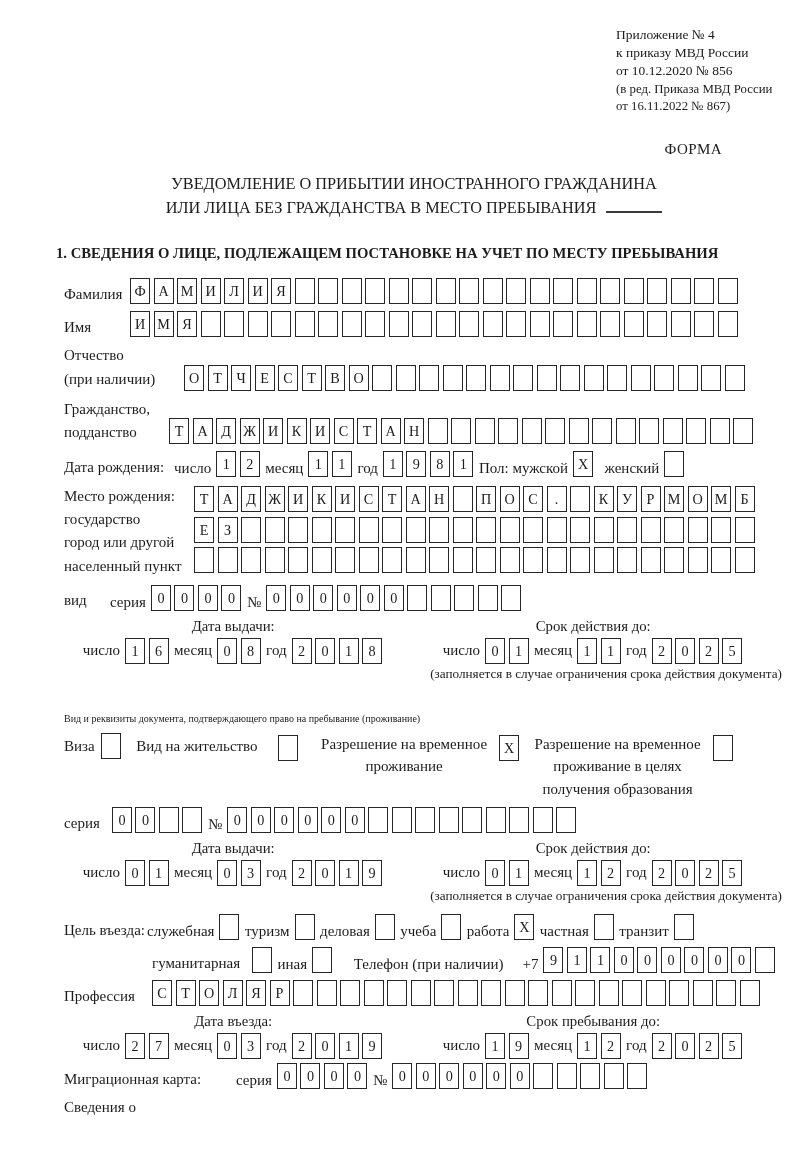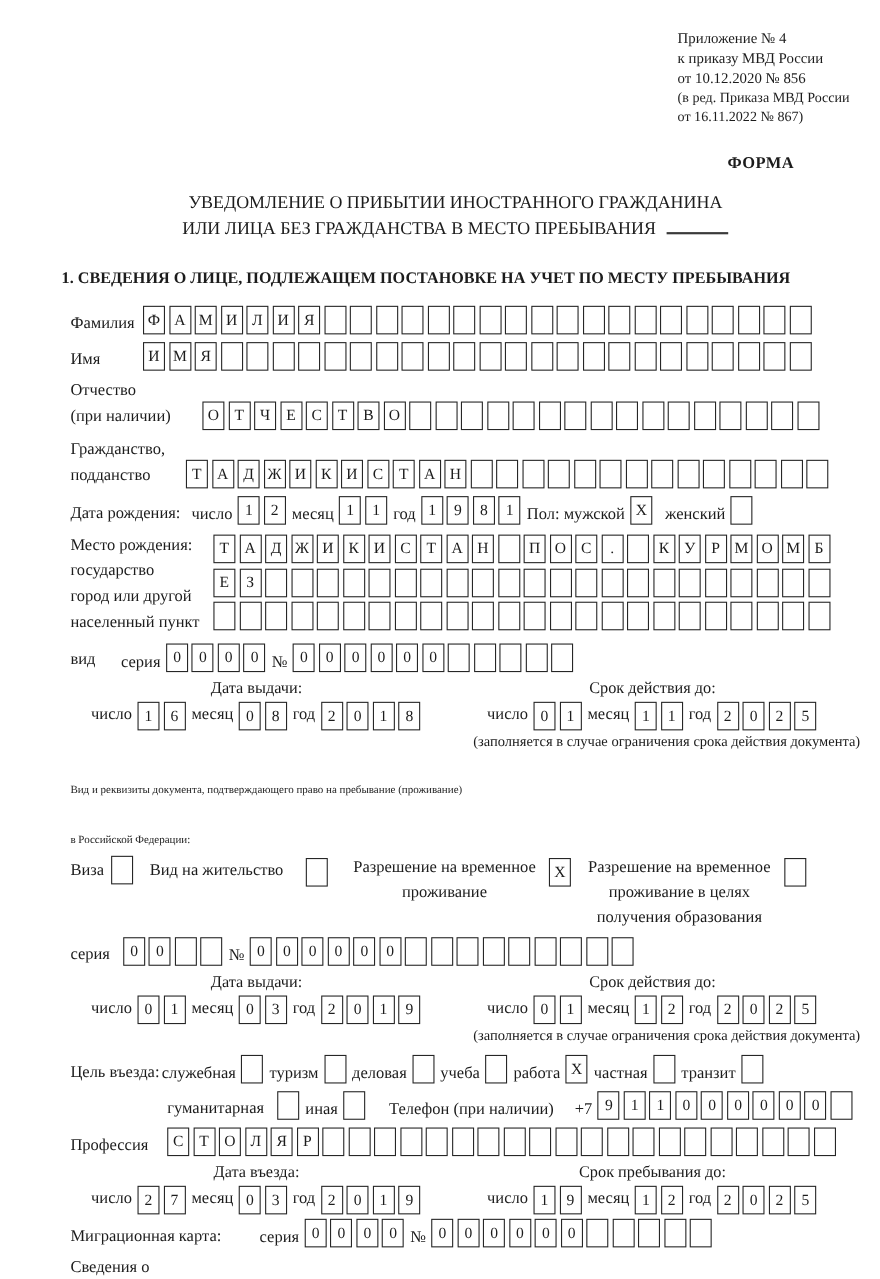--- a/index.html
+++ b/index.html
@@ -1,21 +1,21 @@
 <!DOCTYPE html>
 <html><head>
 <meta charset="utf-8">
 <style>
   html,body{margin:0;padding:0;background:#fff;}
   body{width:800px;min-height:1163px;font-family:"Liberation Serif","DejaVu Serif",serif;color:#1c1c1c;}
   .page{box-sizing:border-box;width:800px;padding:26px 16px 30px 64px;}
   .ref{margin-left:552px;font-size:13.5px;line-height:1.35;}
   .ref .rline{white-space:nowrap;}
   .ref .small{font-size:12.8px;}
-  .forma{font-weight:bold;font-size:15px;text-align:right;margin:26px 62px 14px 0;letter-spacing:.4px;}
+  .forma{font-weight:normal;font-size:15px;text-align:right;margin:26px 62px 14px 0;letter-spacing:.4px;}
   .title{font-weight:normal;font-size:16.3px;text-align:center;line-height:1.45;margin:10px 0 0 -20px;}
   .blankline{display:inline-block;width:56px;border-bottom:2px solid #3a3a3a;height:14px;margin-left:10px;}
   .section{font-weight:bold;font-size:14.7px;margin:26px 0 16px -8px;white-space:nowrap;}
   .frow{display:flex;flex-wrap:nowrap;align-items:flex-end;margin-bottom:7px;}
   .lbl{font-size:15px;line-height:1.3;padding-top:4px;}
   .lblblock{font-size:15px;line-height:1.55;}
   .cells{white-space:nowrap;line-height:0;}
   .cell{display:inline-block;box-sizing:content-box;width:18px;height:24px;border:1.5px solid #262626;
         margin-right:3.5px;text-align:center;line-height:24px;font-size:14.2px;vertical-align:top;
         background:#fff;}
@@ -139,21 +139,20 @@
         <span class="inlbl">месяц</span>
         <span class="cells"><span class="cell">1</span><span class="cell">1</span></span>
         <span class="inlbl">год</span>
         <span class="cells"><span class="cell">2</span><span class="cell">0</span><span class="cell">2</span><span class="cell">5</span></span>
       </div>
     </div>
   </div>
   <div class="note">(заполняется в случае ограничения срока действия документа)</div>
 
   <div class="plain">Вид и реквизиты документа, подтверждающего право на пребывание (проживание)</div>
-  <div class="plain">в Российской Федерации:</div>
 
   <div class="frow opts">
     <span class="lbl">Виза</span>
     <span class="gap6"></span>
     <span class="cells"><span class="cell">&nbsp;</span></span>
     <span class="gap12"></span>
     <span class="lbl">Вид на жительство</span>
     <span class="gap20"></span>
     <span class="cells" style="padding-top:2px"><span class="cell">&nbsp;</span></span>
     <span class="gap20"></span>

